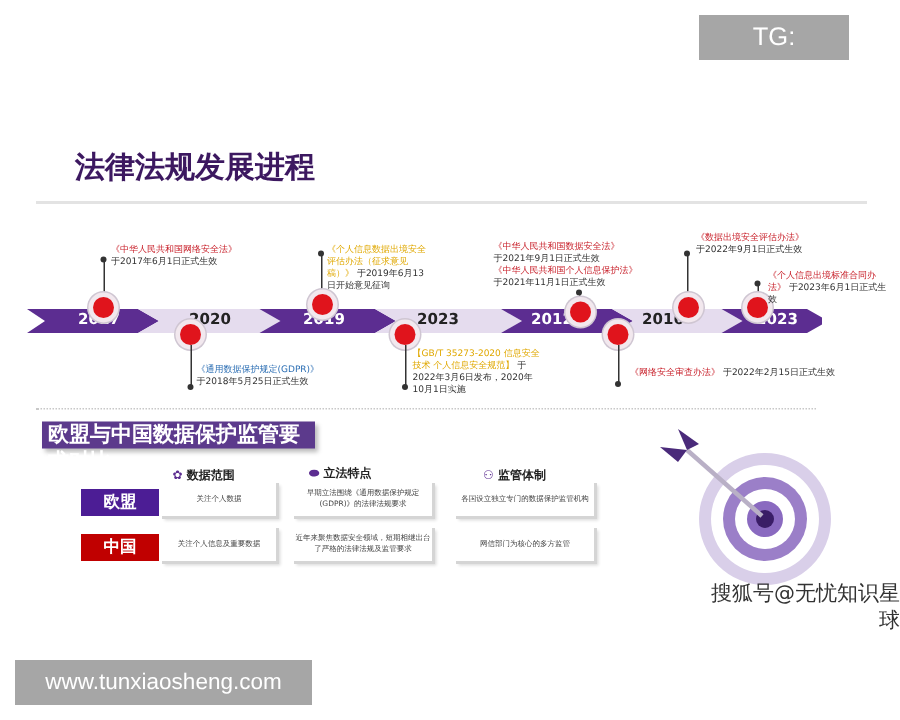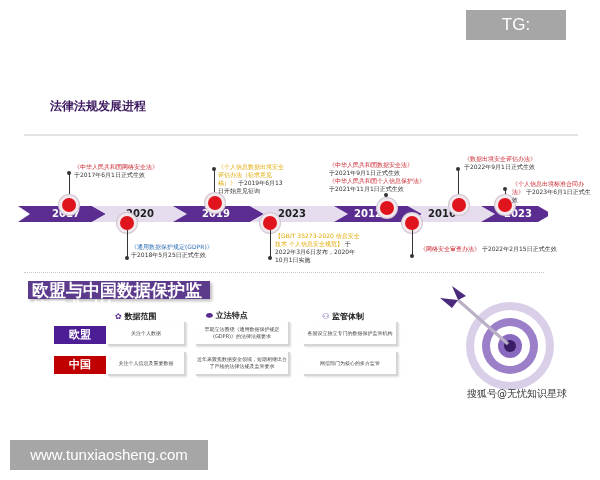--- a/index.html
+++ b/index.html
@@ -3,45 +3,45 @@
 <meta charset="utf-8">
 <style>
   html, body { margin:0; padding:0; }
   body { width:600px; height:480px; background:#ffffff; position:relative; overflow:hidden;
          font-family:"DejaVu Sans", sans-serif; }
   .abs { position:absolute; }
   .wm-top { left:466px; top:10px; width:100px; height:30px; background:#a6a6a6; color:#fff;
             font-family:"Liberation Sans", sans-serif; font-size:17px; line-height:30px; text-align:center; }
   .wm-bottom { left:10px; top:440px; width:198px; height:30px; background:#a6a6a6; color:#fff;
             font-family:"Liberation Sans", sans-serif; font-size:15px; line-height:30px; text-align:center; }
-  .title { left:50px; top:98px; font-size:12px; font-weight:bold; color:#3c1860; }
+  .title { left:50px; top:98px; font-size:20px; font-weight:bold; color:#3c1860; }
   .hr { left:24px; top:134px; width:554px; height:2px; background:#e3e3e3; }
   .hr-dot { left:24px; top:272px; width:520px; height:0; border-top:1px dotted #c8c8c8; }
 
   .band { top:206px; height:16px; }
   .yr { position:absolute; top:0; width:100%; text-align:center; font-size:10px; font-weight:bold; line-height:16px; }
   .yr.dark { color:#ffffff; }
   .yr.light { color:#222; }
 
   .pin { width:14px; height:14px; border-radius:50%; background:#e0141c; box-shadow:0 0 0 3px #f2e8ee, 0 0 0 4px #cfc6d2; }
   .stem { width:1px; background:#333; }
   .stem-dot { width:4px; height:4px; border-radius:50%; background:#333; }
 
   .note { font-size:6px; line-height:8px; color:#333; white-space:nowrap; }
   .note .law { color:#c8202a; }
   .note .law.y { color:#e0a800; }
   .note .law.b { color:#2a6db3; }
 
   .sec-title { left:28px; top:281px; width:178px; height:18px; background:#5c3a8c; color:#fff;
-               font-size:17px; font-weight:bold; line-height:18px; padding-left:4px; box-shadow:2px 2px 3px #bbb; }
+               font-size:14px; font-weight:bold; line-height:18px; padding-left:4px; box-shadow:2px 2px 3px #bbb; }
   .col-head { font-size:8px; font-weight:bold; color:#222; }
   .row-label { width:52px; height:18px; font-size:11px; font-weight:bold; color:#fff; text-align:center; line-height:18px; }
   .cell { height:22px; background:#fff; border-bottom:2px solid #d5d5d5; border-right:2px solid #d5d5d5;
           box-shadow:1px 1px 2px #ddd; font-size:5px; color:#444; display:flex; align-items:center; justify-content:center; text-align:center; line-height:7px; }
-  .credit { left:467px; top:387px; font-size:10px; color:#333; }
+  .credit { left:467px; top:387px; font-size:14px; color:#333;text-align:right; }
 </style>
 </head>
 <body>
 
 <div class="abs wm-top">TG: MYYJJPP</div>
 
 <div class="abs title">法律法规发展进程</div>
 <div class="abs hr"></div>
 
 <svg class="abs" style="left:18px;top:204px" width="530" height="20">

